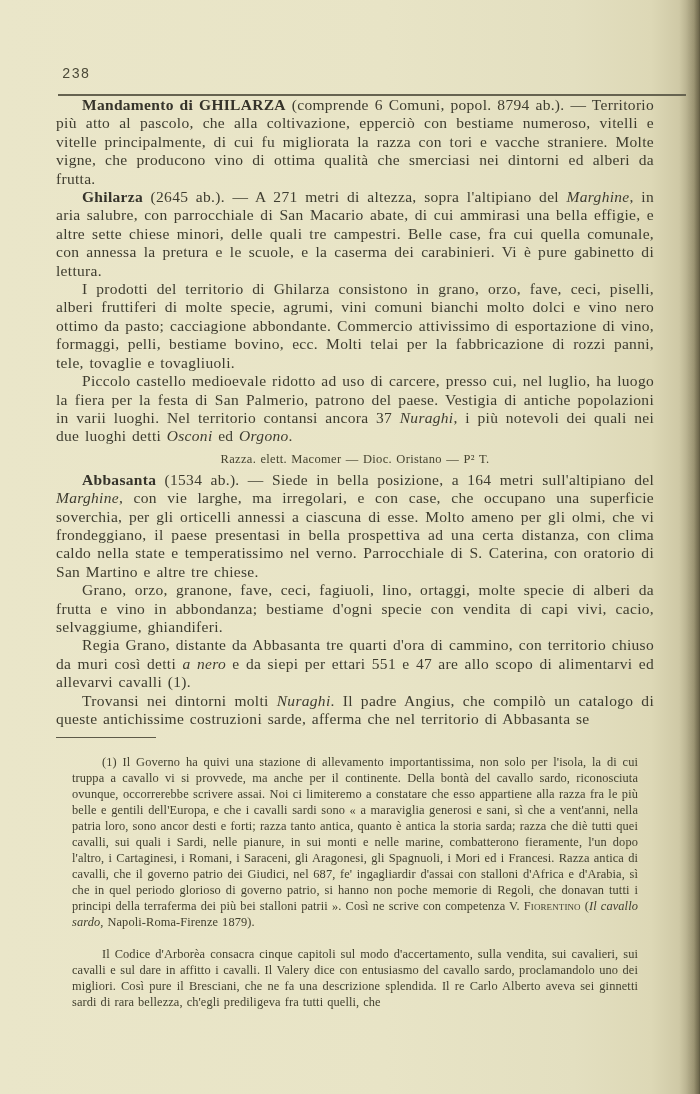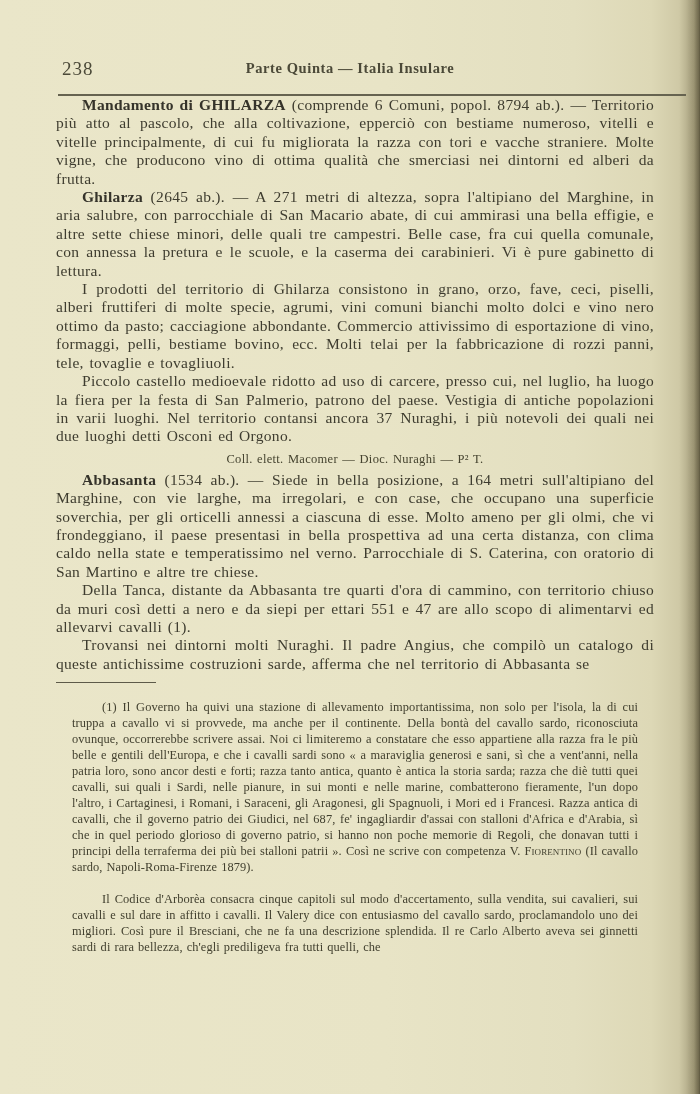--- a/index.html
+++ b/index.html
@@ -15,22 +15,22 @@
   .edge-shadow{
     position:absolute;top:0;right:0;width:14px;height:100%;
     background:linear-gradient(to right,rgba(70,62,38,0) 0%,rgba(70,62,38,0.10) 55%,rgba(55,48,28,0.35) 90%,rgba(45,40,24,0.5) 100%);
     pointer-events:none;
   }
   .running-head{
     position:absolute;top:58px;left:0;width:700px;height:22px;
     color:#4543341;
   }
   .page-number{
-    position:absolute;left:62px;top:0;
-    font-size:19px;color:#4b4938;letter-spacing:1px;
+    position:absolute;left:62px;top:8px;
+    font-size:14px;color:#4b4938;letter-spacing:1px;font-family:Liberation Mono, monospace;
   }
   .running-title{
     position:absolute;left:0;width:700px;text-align:center;top:2px;
     font-size:14.5px;color:#4b4938;letter-spacing:0.6px;font-weight:bold;
   }
   .head-rule{
     position:absolute;top:94px;left:58px;width:628px;height:2px;
     background:linear-gradient(90deg,#615e4a 0%,#6b6852 60%,#5c594700 100%),#6b6852;
     background:#666350;
   }
@@ -42,54 +42,54 @@
     text-align:justify;
   }
   .text-column p{margin:0;text-indent:26px;}
   .text-column p.center{
     text-align:center;text-indent:0;
     font-size:12.5px;line-height:16px;
     margin:5px 0 4px 0;color:#45432f;
     word-spacing:1px;letter-spacing:0.3px;
   }
   .b{font-weight:bold;color:#35332a;}
-  .i{}
+  .i{font-style:italic;}
   .sc{font-variant:small-caps;}
   .footnote-sep{
     margin:9px 0 0 0;width:100px;height:0;
     border-top:1.5px solid #5d5a49;
   }
   .footnotes{
     margin-top:12px;
     font-size:12.4px;line-height:16px;
     letter-spacing:0.1px;word-spacing:0.8px;
     color:#42402f;
     text-align:justify;
   }
   .footnotes p{margin:16px;text-indent:30px;}
 </style>
 </head>
 <body>
 
 <div class="page">
   <div class="running-head">
     <span class="page-number">238</span>
-    <span class="running-title">Parte Quinta — Italia Insulare</span>
   </div>
   <div class="head-rule"></div>
 
   <div class="text-column">
     <div id="body-col">
         <p><span class="b ">Mandamento di GHILARZA</span><span class=""> (comprende 6 Comuni, popol. 8794 ab.). — Territorio più atto al pascolo, che alla coltivazione, epperciò con bestiame numeroso, vitelli e vitelle principalmente, di cui fu migliorata la razza con tori e vacche straniere. Molte vigne, che producono vino di ottima qualità che smerciasi nei dintorni ed alberi da frutta.</span></p>
         <p><span class="b ">Ghilarza</span><span class=""> (2645 ab.). — A 271 metri di altezza, sopra l'altipiano del </span><span class="i ">Marghine</span><span class="">, in aria salubre, con parrocchiale di San Macario abate, di cui ammirasi una bella effigie, e altre sette chiese minori, delle quali tre campestri. Belle case, fra cui quella comunale, con annessa la pretura e le scuole, e la caserma dei carabinieri. Vi è pure gabinetto di lettura.</span></p>
         <p><span class="">I prodotti del territorio di Ghilarza consistono in grano, orzo, fave, ceci, piselli, alberi fruttiferi di molte specie, agrumi, vini comuni bianchi molto dolci e vino nero ottimo da pasto; cacciagione abbondante. Commercio attivissimo di esportazione di vino, formaggi, pelli, bestiame bovino, ecc. Molti telai per la fabbricazione di rozzi panni, tele, tovaglie e tovagliuoli.</span></p>
         <p><span class="">Piccolo castello medioevale ridotto ad uso di carcere, presso cui, nel luglio, ha luogo la fiera per la festa di San Palmerio, patrono del paese. Vestigia di antiche popolazioni in varii luoghi. Nel territorio contansi ancora 37 </span><span class="i ">Nuraghi</span><span class="">, i più notevoli dei quali nei due luoghi detti </span><span class="i ">Osconi</span><span class=""> ed </span><span class="i ">Orgono</span><span class="">.</span></p>
-        <p class="center"><span class="">Coll. elett. Macomer — Dioc. Nuraghi — P² T.</span></p>
+        <p class="center"><span class="">Razza. elett. Macomer — Dioc. Oristano — P² T.</span></p>
         <p><span class="b ">Abbasanta</span><span class=""> (1534 ab.). — Siede in bella posizione, a 164 metri sull'altipiano del </span><span class="i ">Marghine</span><span class="">, con vie larghe, ma irregolari, e con case, che occupano una superficie soverchia, per gli orticelli annessi a ciascuna di esse. Molto ameno per gli olmi, che vi frondeggiano, il paese presentasi in bella prospettiva ad una certa distanza, con clima caldo nella state e temperatissimo nel verno. Parrocchiale di S. Caterina, con oratorio di San Martino e altre tre chiese.</span></p>
-        <p><span class="">Della Tanca, distante da Abbasanta tre quarti d'ora di cammino, con territorio chiuso da muri così detti </span><span class="i ">a nero</span><span class=""> e da siepi per ettari 551 e 47 are allo scopo di alimentarvi ed allevarvi cavalli (1).</span></p>
+        <p><span class="">Grano, orzo, granone, fave, ceci, fagiuoli, lino, ortaggi, molte specie di alberi da frutta e vino in abbondanza; bestiame d'ogni specie con vendita di capi vivi, cacio, selvaggiume, ghiandiferi.</span></p>
+        <p><span class="">Regia Grano, distante da Abbasanta tre quarti d'ora di cammino, con territorio chiuso da muri così detti </span><span class="i ">a nero</span><span class=""> e da siepi per ettari 551 e 47 are allo scopo di alimentarvi ed allevarvi cavalli (1).</span></p>
         <p><span class="">Trovansi nei dintorni molti </span><span class="i ">Nuraghi</span><span class="">. Il padre Angius, che compilò un catalogo di queste antichissime costruzioni sarde, afferma che nel territorio di Abbasanta se</span></p>
       </div>
     <div class="footnote-sep"></div>
     <div id="footnotes" class="footnotes">
         <p><span class="">(1) Il Governo ha quivi una stazione di allevamento importantissima, non solo per l'isola, la di cui truppa a cavallo vi si provvede, ma anche per il continente. Della bontà del cavallo sardo, riconosciuta ovunque, occorrerebbe scrivere assai. Noi ci limiteremo a constatare che esso appartiene alla razza fra le più belle e gentili dell'Europa, e che i cavalli sardi sono « a maraviglia generosi e sani, sì che a vent'anni, nella patria loro, sono ancor desti e forti; razza tanto antica, quanto è antica la storia sarda; razza che diè tutti quei cavalli, sui quali i Sardi, nelle pianure, in sui monti e nelle marine, combatterono fieramente, l'un dopo l'altro, i Cartaginesi, i Romani, i Saraceni, gli Aragonesi, gli Spagnuoli, i Mori ed i Francesi. Razza antica di cavalli, che il governo patrio dei Giudici, nel 687, fe' ingagliardir d'assai con stalloni d'Africa e d'Arabia, sì che in quel periodo glorioso di governo patrio, si hanno non poche memorie di Regoli, che donavan tutti i principi della terraferma dei più bei stalloni patrii ». Così ne scrive con competenza V. </span><span class="sc">Fiorentino</span><span class=""> (</span><span class="i ">Il cavallo sardo</span><span class="">, Napoli-Roma-Firenze 1879).</span></p>
         <p><span class="">Il Codice d'Arborèa consacra cinque capitoli sul modo d'accertamento, sulla vendita, sui cavalieri, sui cavalli e sul dare in affitto i cavalli. Il Valery dice con entusiasmo del cavallo sardo, proclamandolo uno dei migliori. Così pure il Bresciani, che ne fa una descrizione splendida. Il re Carlo Alberto aveva sei ginnetti sardi di rara bellezza, ch'egli prediligeva fra tutti quelli, che</span></p>
       </div>
   </div>
 
   <div class="edge-shadow"></div>

